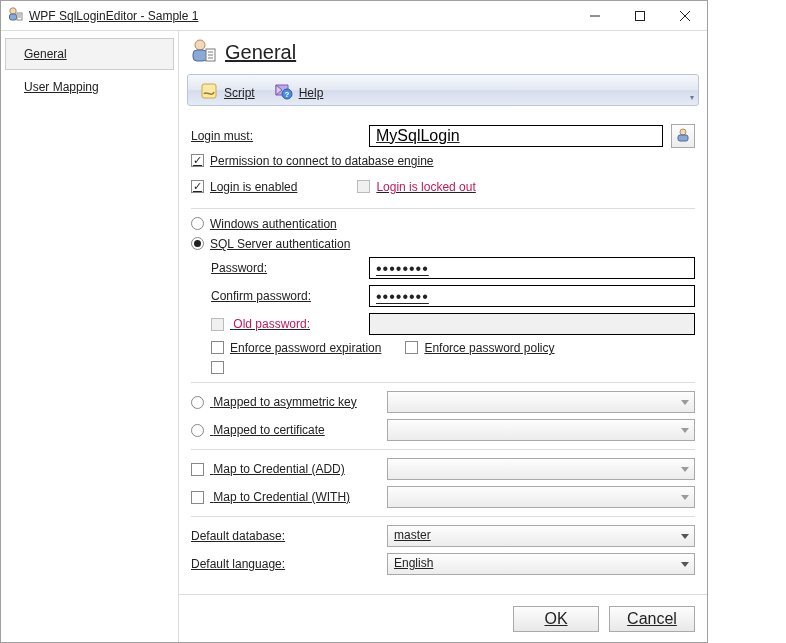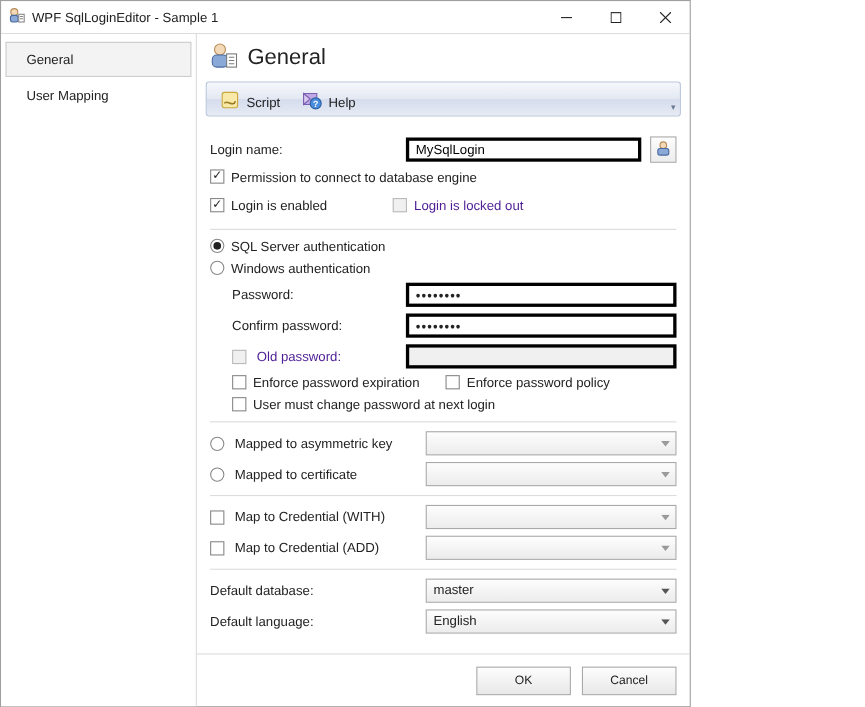--- a/index.html
+++ b/index.html
@@ -1,56 +1,56 @@
 <!DOCTYPE html>
 <html><head>
 <meta charset="utf-8">
 <style>
   * { box-sizing: border-box; }
   html, body { margin:0; padding:0; font-family: "Segoe UI", Tahoma, sans-serif; font-size:12px; color:#222; }
-  .window { width:628px; height:643px; border:1px solid #9f9f9f; background:#fff; display:flex; flex-direction:column; position:relative; }
+  .window { width:708px; height:643px; border:1px solid #9f9f9f; background:#fff; display:flex; flex-direction:column; position:relative;text-decoration:underline; }
   .titlebar { height:30px; display:flex; align-items:center; padding:0 0 0 6px; border-bottom:1px solid #dcdcdc; }
   .titlebar .title { margin-left:6px; font-size:12px; }
   .titlebar .spacer { flex:1; }
   .winbtn { width:45px; height:29px; display:flex; align-items:center; justify-content:center; }
   .winbtn svg { display:block; }
   .body { flex:1; display:flex; min-height:0; }
   .sidebar { width:178px; border-right:1px solid #dcdcdc; background:#fff; padding-top:6px; }
   .sidebar-item { padding:8px 18px; font-size:12px; border:1px solid transparent; margin:1px 4px; }
   .sidebar-item.selected { background:#f3f3f3; border:1px solid #cdcdcd; }
   .main { flex:1; display:flex; flex-direction:column; min-width:0; }
   .page-header { display:flex; align-items:center; gap:8px; padding:6px 10px 2px 10px; }
   .page-header h1 { font-size:20px; font-weight:400; margin:0; }
   .toolbar { margin:4px 8px; height:32px; border:1px solid #b8c6da; border-radius:3px; background:linear-gradient(#f5f7fb,#e4e9f2 48%,#d5dced 52%,#e6ebf4); display:flex; align-items:flex-end; padding:0 6px; gap:6px; position:relative; }
   .toolbar-btn { display:flex; align-items:center; gap:6px; padding:2px 6px; font-size:12px; }
   .toolbar .corner { position:absolute; right:4px; bottom:3px; font-size:8px; color:#6b7b93; }
   .form { padding:8px 12px; flex:1; overflow:auto; }
   .row { display:flex; align-items:center; margin:6px 0; gap:8px; }
   .label-col { width:170px; }
   .label-col.indent { padding-left:20px; }
-  .input { border:3px solid #000000; height:22px; padding:2px 6px; font-size:12px; background:#fff; }
+  .input { border:1px solid #000000; height:22px; padding:2px 6px; font-size:16px; background:#fff; }
   .input.ro { background:#f0f0f0; color:#777; }
   .flex1 { flex:1; min-width:0; }
   .iconbtn { width:24px; height:24px; border:1px solid #a9a9a9; background:linear-gradient(#fdfdfd,#ececec); display:flex; align-items:center; justify-content:center; }
   .chk-row { display:flex; gap:6px; margin:6px 0; }
   .chk { width:13px; height:13px; border:1px solid #888; background:#fff; display:flex; align-items:center; justify-content:center; flex:none; }
   .chk.checked::after { content:"✓"; font-size:11px; line-height:11px; color:#222; }
   .chk.disabled { border-color:#bbb; background:#f0f0f0; }
   .radio { width:13px; height:13px; border:1px solid #888; border-radius:50%; background:#fff; display:flex; align-items:center; justify-content:center; flex:none; }
   .radio.checked::after { content:""; width:7px; height:7px; background:#222; border-radius:50%; }
   .hr { border-top:1px solid #dcdcdc; margin:8px 0; }
   .subgroup { margin-left:0; }
   .twocol { display:flex; }
   .combo { position:relative;padding-left:18px; }
   .combo select, .combo .fake { width:100%; height:22px; border:1px solid #a9a9a9; background:linear-gradient(#fdfdfd,#ececec); padding:2px 22px 2px 6px; font-size:12px; appearance:none; -webkit-appearance:none; }
   .combo.disabled .fake { color:#888; }
   .combo .arrow { position:absolute; right:6px; top:50%; transform:translateY(-50%); }
   .footer { height:48px; border-top:1px solid #dcdcdc; display:flex; align-items:center; justify-content:flex-end; padding:0 12px; gap:10px; }
-  .btn { min-width:86px; height:26px; border:1px solid #a9a9a9; background:linear-gradient(#fdfdfd,#e8e8e8); font-size:11px; display:flex; align-items:center; justify-content:center; }
-  .disabled-text { color:#4c1d95; }
+  .btn { min-width:86px; height:26px; border:1px solid #a9a9a9; background:linear-gradient(#fdfdfd,#e8e8e8); font-size:16px; display:flex; align-items:center; justify-content:center; }
+  .disabled-text { color:#be185d; }
 </style>
 </head>
 <body>
 
 <div class="window">
 
   <div class="titlebar">
     <span>
       <svg width="16" height="16">
         <circle cx="6" cy="5" r="3.2" fill="#f3d9b8" stroke="#b88a58"></circle>
@@ -123,21 +123,21 @@
               </svg>
           </span>
           <span>Help</span>
         </div>
         <span class="corner">▾</span>
       </div>
 
       <div class="form">
 
         <div class="row">
-          <div class="label-col">Login name:</div>
+          <div class="label-col">Login must:</div>
           <input class="input flex1" value="MySqlLogin" style="">
           <div class="iconbtn">
             <span>
               <svg width="16" height="16">
                   <circle cx="8" cy="5" r="3" fill="#f3d9b8" stroke="#b88a58"></circle>
                   <rect x="3" y="8" width="10" height="6" rx="2" fill="#8aa9d6" stroke="#4a6aa0"></rect>
                 </svg>
             </span>
           </div>
         </div>
@@ -153,26 +153,26 @@
           </div>
           <div class="chk-row" style="margin-left:60px;">
             <span class="chk disabled"></span>
             <span class="disabled-text">Login is locked out</span>
           </div>
         </div>
 
         <div class="hr"></div>
 
         <div class="chk-row">
+          <span class="radio"></span>
+          <span>Windows authentication</span>
+        </div>
+        <div class="chk-row">
           <span class="radio checked"></span>
           <span>SQL Server authentication</span>
-        </div>
-        <div class="chk-row">
-          <span class="radio"></span>
-          <span>Windows authentication</span>
         </div>
 
         <div class="subgroup">
           <div class="row">
             <div class="label-col indent">Password:</div>
             <div class="input flex1" style="letter-spacing:1px;">••••••••</div>
           </div>
           <div class="row">
             <div class="label-col indent">Confirm password:</div>
             <div class="input flex1" style="letter-spacing:1px;">••••••••</div>
@@ -190,21 +190,20 @@
               <span class="chk"></span>
               <span>Enforce password expiration</span>
             </div>
             <div class="chk-row" style="margin:0;">
               <span class="chk"></span>
               <span>Enforce password policy</span>
             </div>
           </div>
           <div class="chk-row" style="margin-left:20px;">
             <span class="chk"></span>
-            <span>User must change password at next login</span>
           </div>
         </div>
 
         <div class="hr"></div>
 
         <div class="row">
           <div class="label-col">
             <span class="radio" style="display:inline-flex;vertical-align:middle;margin-right:6px;"></span>
             <span>Mapped to asymmetric key</span>
           </div>
@@ -226,33 +225,33 @@
                   <path d="M0 0 L8 0 L4 5 Z" fill="#9a9a9a"></path>
                 </svg></span>
           </div>
         </div>
 
         <div class="hr"></div>
 
         <div class="row">
           <div class="label-col">
             <span class="chk" style="display:inline-flex;vertical-align:middle;margin-right:6px;"></span>
+            <span>Map to Credential (ADD)</span>
+          </div>
+          <div class="combo disabled flex1">
+            <div class="fake"></div>
+            <span class="arrow"><svg width="8" height="6">
+                  <path d="M0 0 L8 0 L4 5 Z" fill="#9a9a9a"></path>
+                </svg></span>
+          </div>
+        </div>
+        <div class="row">
+          <div class="label-col">
+            <span class="chk" style="display:inline-flex;vertical-align:middle;margin-right:6px;"></span>
             <span>Map to Credential (WITH)</span>
-          </div>
-          <div class="combo disabled flex1">
-            <div class="fake"></div>
-            <span class="arrow"><svg width="8" height="6">
-                  <path d="M0 0 L8 0 L4 5 Z" fill="#9a9a9a"></path>
-                </svg></span>
-          </div>
-        </div>
-        <div class="row">
-          <div class="label-col">
-            <span class="chk" style="display:inline-flex;vertical-align:middle;margin-right:6px;"></span>
-            <span>Map to Credential (ADD)</span>
           </div>
           <div class="combo disabled flex1">
             <div class="fake"></div>
             <span class="arrow"><svg width="8" height="6">
                   <path d="M0 0 L8 0 L4 5 Z" fill="#9a9a9a"></path>
                 </svg></span>
           </div>
         </div>
 
         <div class="hr"></div>

